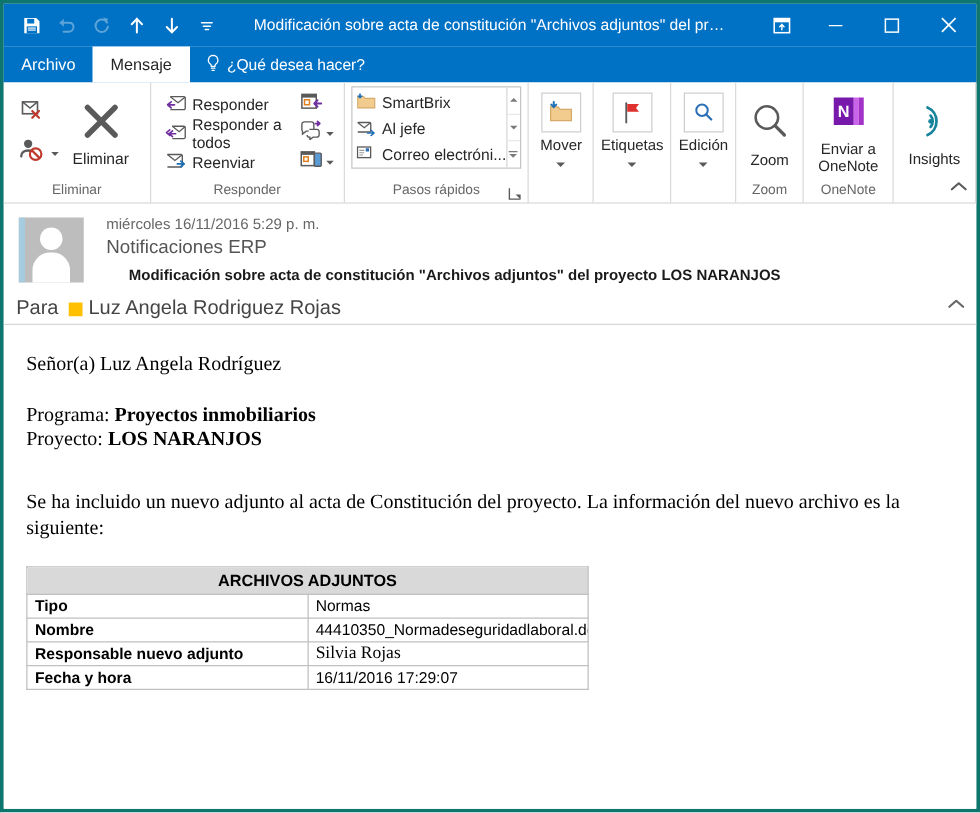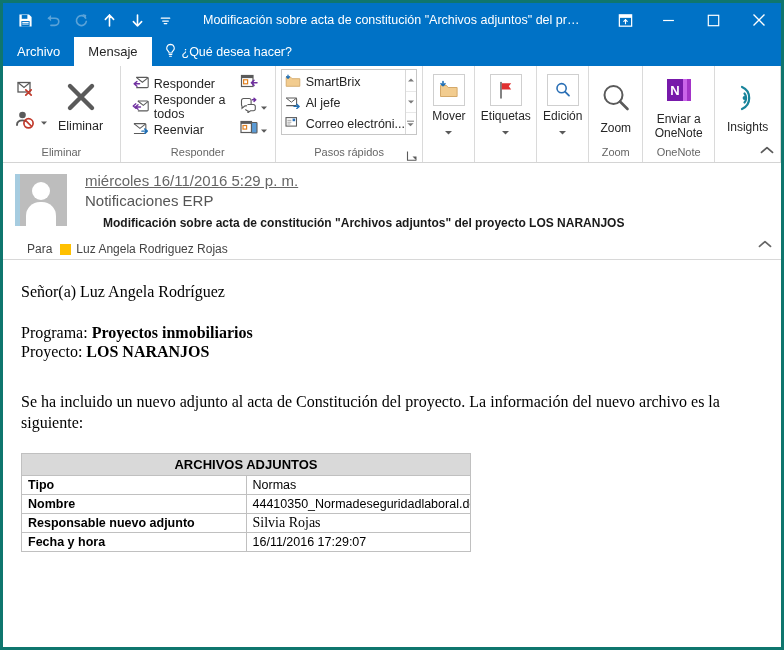--- a/index.html
+++ b/index.html
@@ -183,30 +183,30 @@
     transform: translateX(-50%);
     width: 18px; height: 18px; border-radius: 50%; background: #ffffff;
   }
   .av-body {
     position: absolute; left: 50%; top: 28px;
     transform: translateX(-50%);
     width: 30px; height: 26px; background: #ffffff;
     border-radius: 14px 14px 0 0;
   }
   .hdr-text { flex: 1; padding-left: 18px; padding-top: 1px; }
-  .hdr-date { font-size: 15px; color: #666666; text-decoration: underline; }
+  .hdr-date { font-size: 12px; color: #666666; }
   .hdr-from { font-size: 15px; color: #555555; margin-top: 3px; }
   .hdr-subject {
     font-size: 12px; color: #1a1a1a; font-weight: bold;
     margin-top: 7px; padding-left: 18px;
   }
   .para-row {
-    position: absolute; left: 14px; bottom: 3px;
+    position: absolute; left: 0; bottom: 3px;
     display: flex; align-items: center; gap: 8px;
-    padding-left: 10px; font-size: 12px; color: #444444;
+    padding-left: 10px; font-size: 16px; color: #444444;
   }
   .cat-swatch {
     width: 11px; height: 11px; background: #ffc000;
     display: inline-block;
   }
   .hdr-collapse { position: absolute; right: 9px; bottom: 6px; color: #666; }
 
   
   .body-area {
     flex: 1; background: #ffffff; overflow: hidden;

